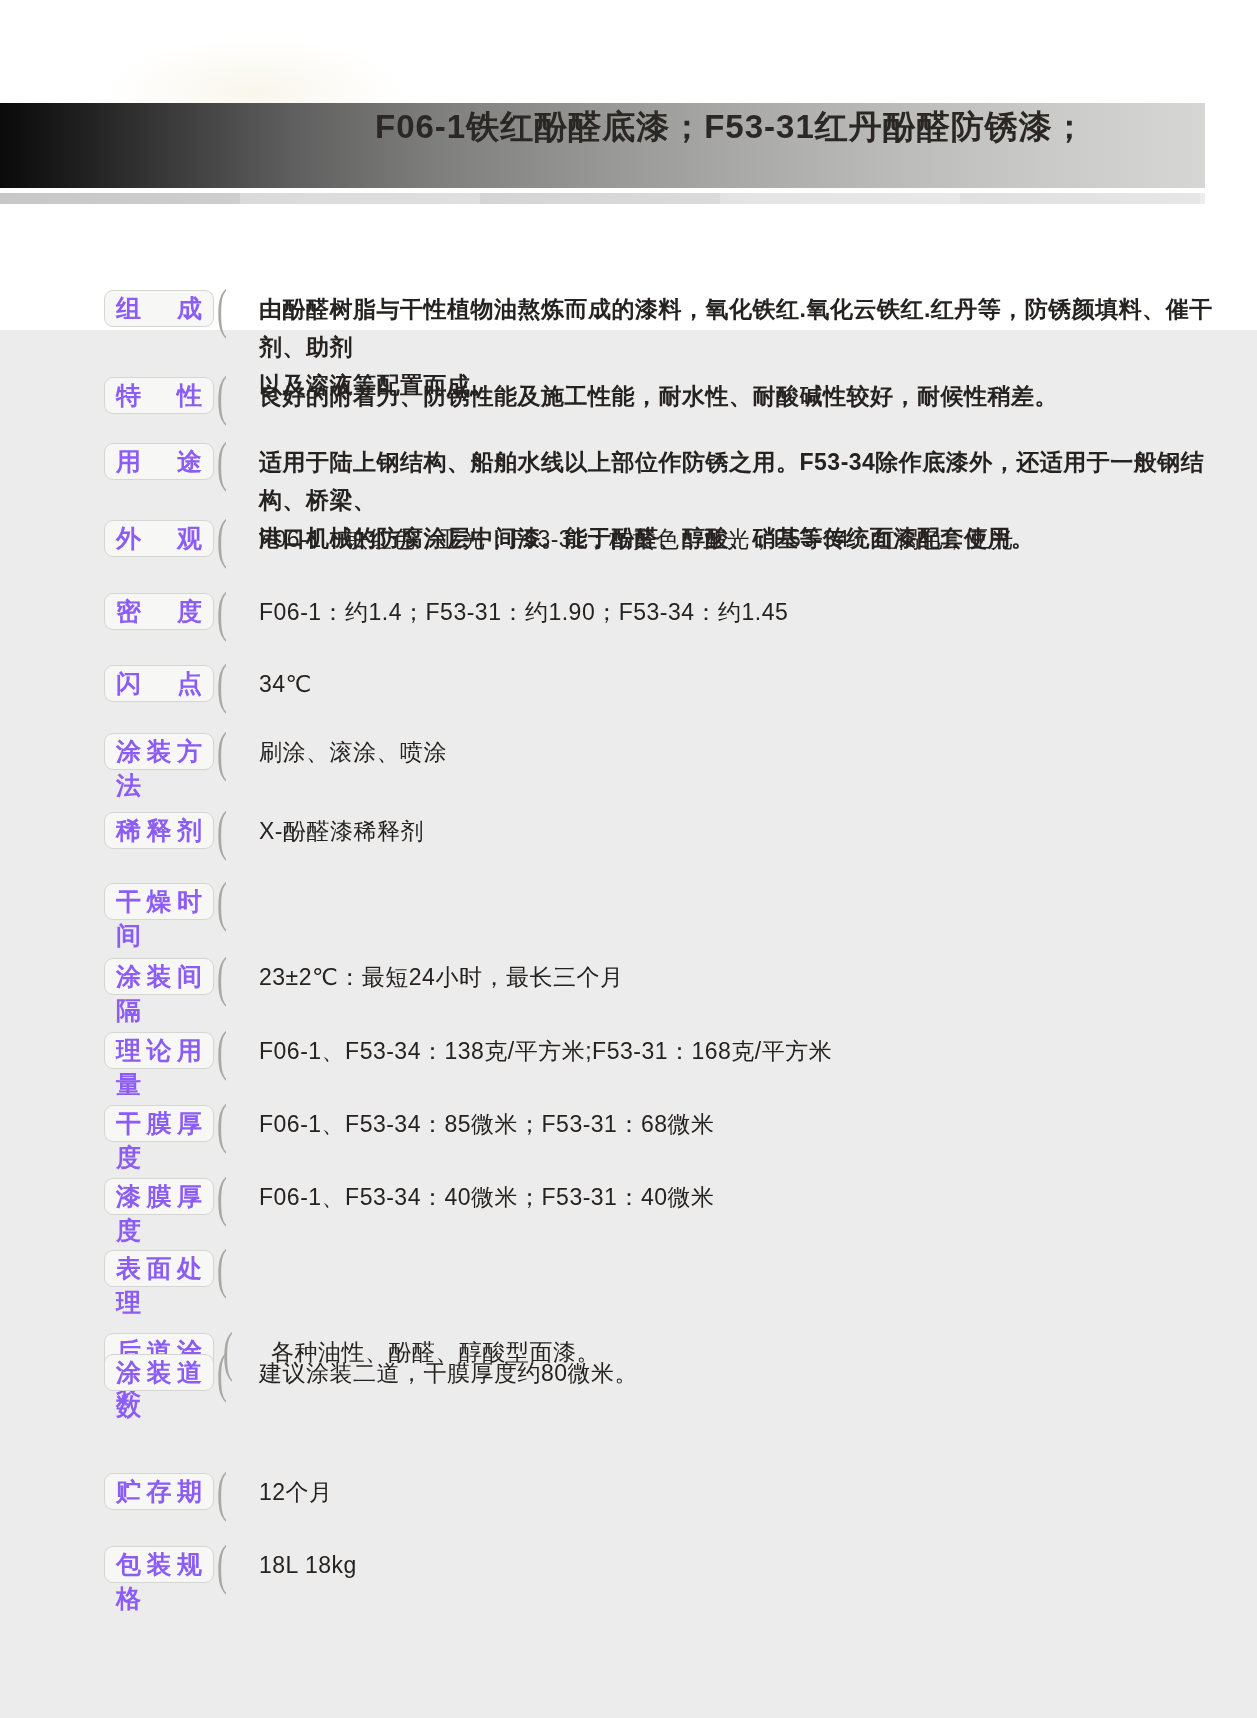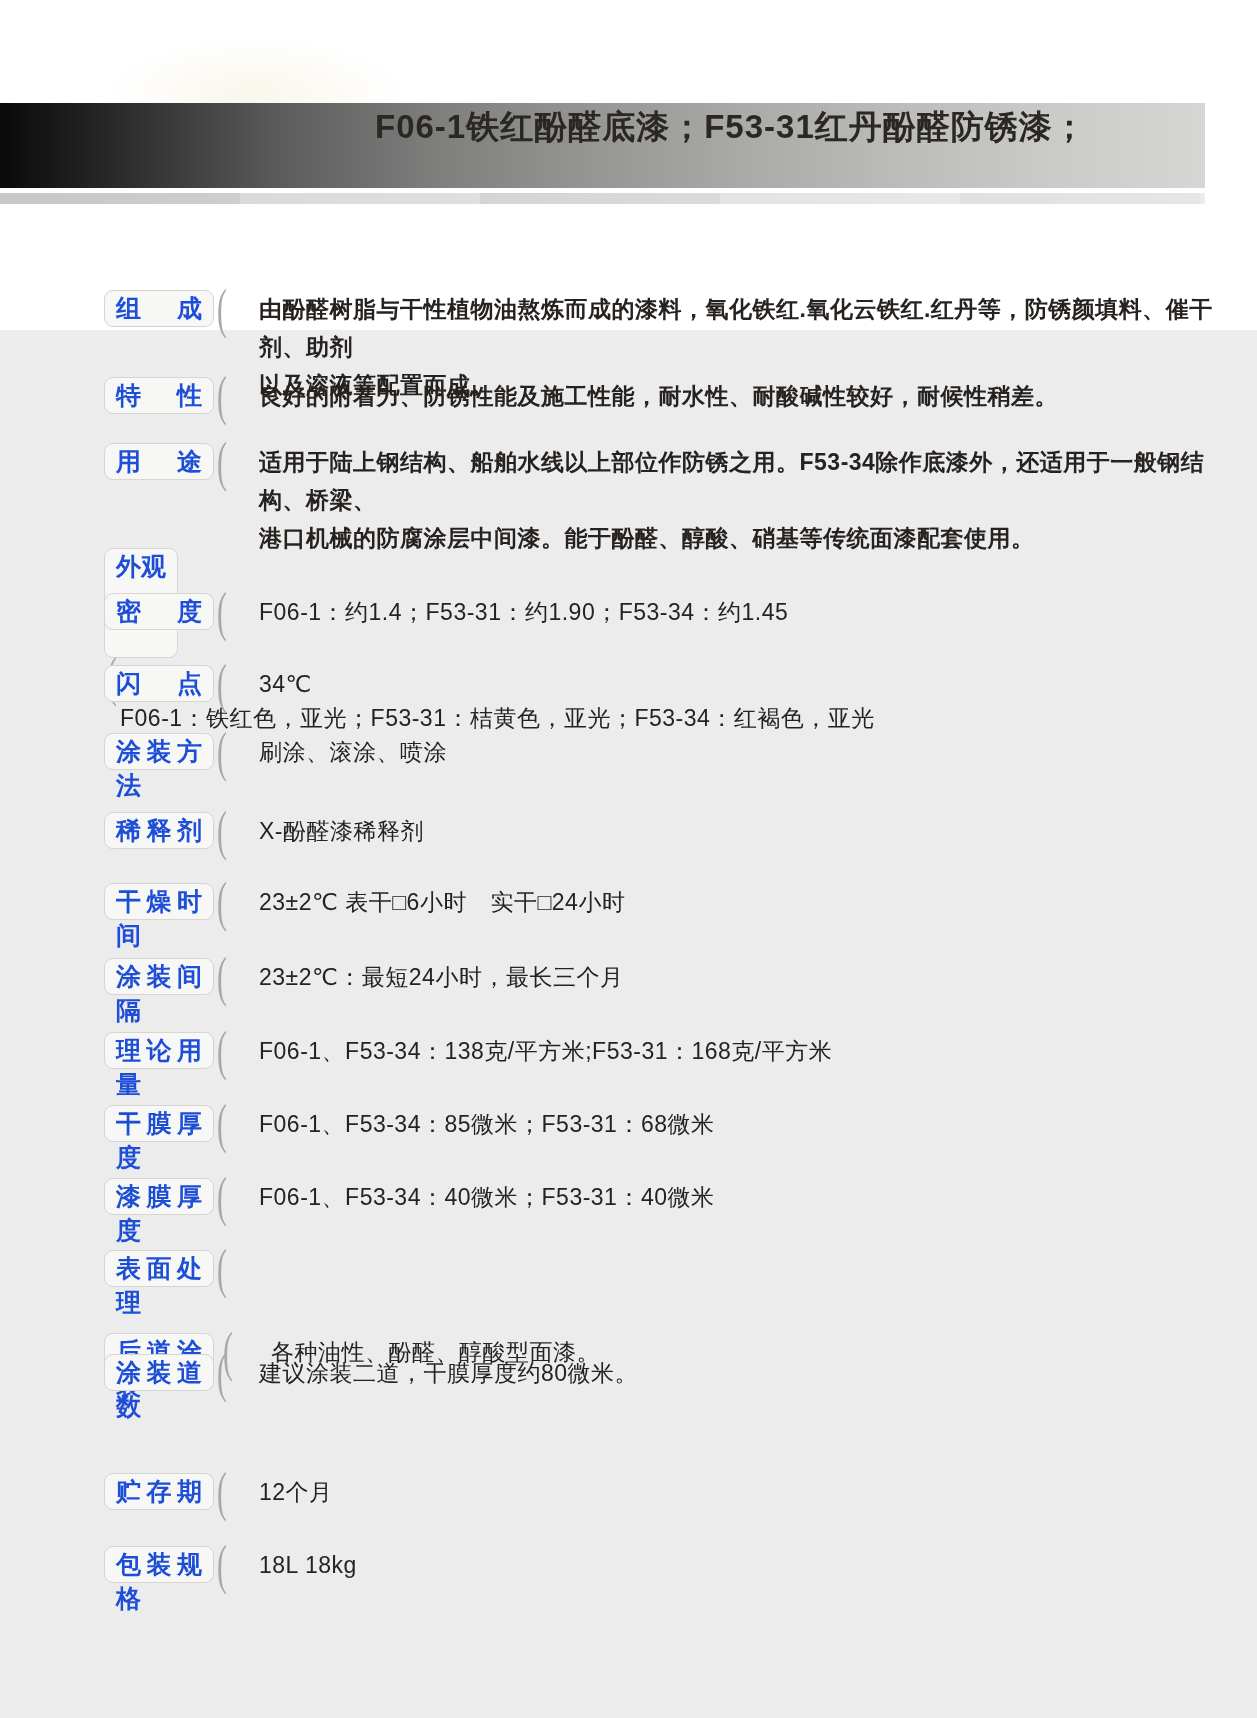--- a/index.html
+++ b/index.html
@@ -67,21 +67,21 @@
     border: 1px solid #d7d5d2;
     border-radius: 9px;
     padding: 0 11px;
     display: block;
   }
   .pill-text {
     display: block;
     width: 100%;
     font-size: 25px;
     font-weight: bold;
-    color: #1d4ed8;
+    color: #8b5cf6;
     line-height: 34px;
     text-align: justify;
     text-align-last: justify;
     letter-spacing: 0;
   }
   .bracket {
     flex: 0 0 26px;
     margin-left: 3px;
     font-family: "Liberation Serif", "DejaVu Serif", serif;
     font-size: 54px;
@@ -141,21 +141,21 @@
 
     <div class="row heavy" style="top: 443px;">
       <div class="pill">
         <span class="pill-text">用途</span>
       </div>
       <div class="bracket">(</div>
       <div class="content">适用于陆上钢结构、船舶水线以上部位作防锈之用。F53-34除作底漆外，还适用于一般钢结构、桥梁、
 港口机械的防腐涂层中间漆。能于酚醛、醇酸、硝基等传统面漆配套使用。</div>
     </div>
 
-    <div class="row" style="top: 548px; flex-direction: column;">
+    <div class="row" style="top: 520px;">
       <div class="pill">
         <span class="pill-text">外观</span>
       </div>
       <div class="bracket">(</div>
       <div class="content">F06-1：铁红色，亚光；F53-31：桔黄色，亚光；F53-34：红褐色，亚光</div>
     </div>
 
     <div class="row" style="top: 593px;">
       <div class="pill">
         <span class="pill-text">密度</span>
@@ -186,21 +186,20 @@
       </div>
       <div class="bracket">(</div>
       <div class="content">X-酚醛漆稀释剂</div>
     </div>
 
     <div class="row" style="top: 883px;">
       <div class="pill">
         <span class="pill-text">干燥时间</span>
       </div>
       <div class="bracket">(</div>
-      <div class="content">23±2℃ 表干□6小时　实干□24小时</div>
     </div>
 
     <div class="row" style="top: 958px;">
       <div class="pill">
         <span class="pill-text">涂装间隔</span>
       </div>
       <div class="bracket">(</div>
       <div class="content">23±2℃：最短24小时，最长三个月</div>
     </div>
 

